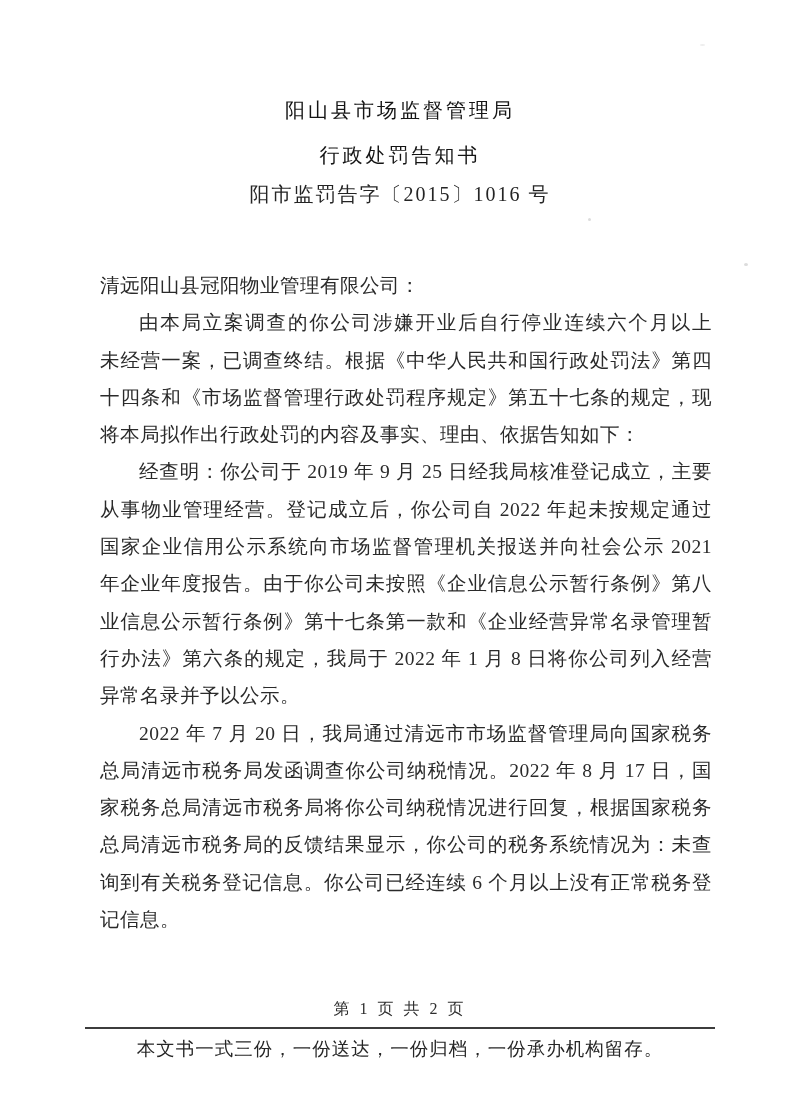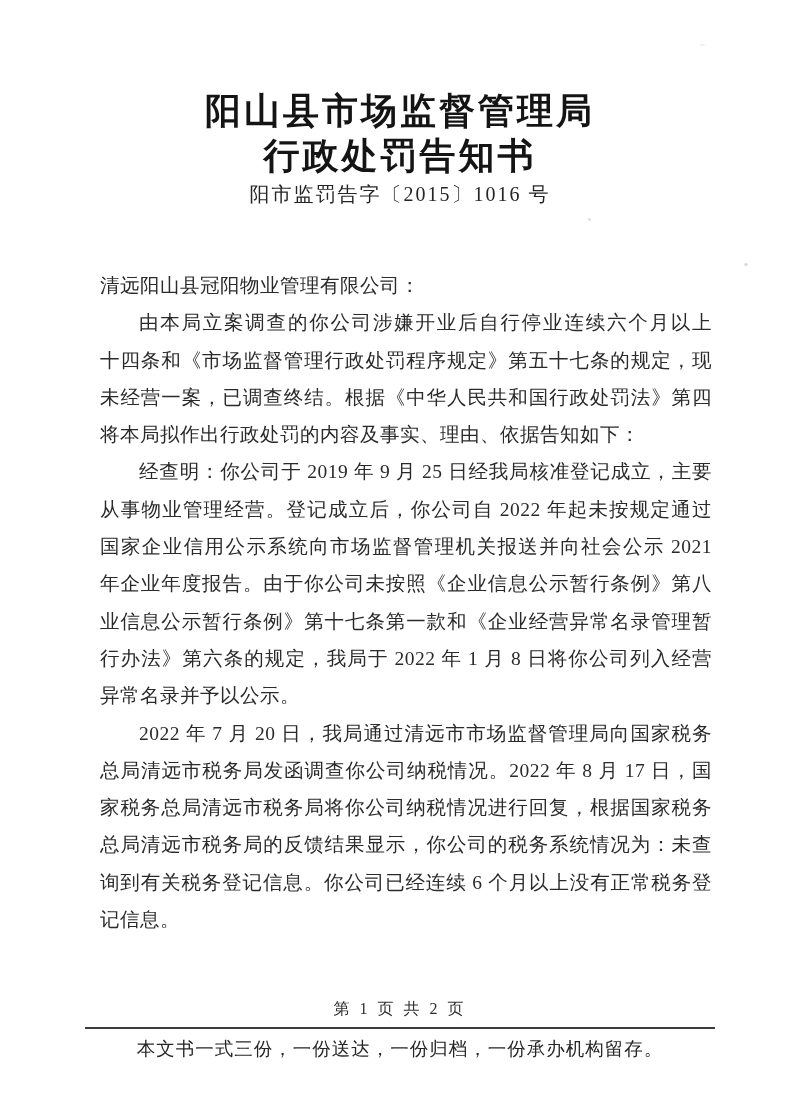--- a/index.html
+++ b/index.html
@@ -21,23 +21,23 @@
     color: var(--ink);
   }
   .title-block {
     position: absolute;
     top: 88px;
     left: 0;
     width: 100%;
     text-align: center;
   }
   .title-line {
-    font-size: 36px;
+    font-size: 20px;
     line-height: 45px;
-    font-weight: 700;
+    font-weight: 400;
     color: var(--title-ink);
     letter-spacing: 3px;
     font-family: "Liberation Sans", "DejaVu Sans", sans-serif;
   }
   .doc-number {
     position: absolute;
     top: 181px;
     left: 0;
     width: 100%;
     text-align: center;
@@ -113,22 +113,22 @@
   <div class="title-block">
     <div class="title-line">阳山县市场监督管理局</div>
     <div class="title-line">行政处罚告知书</div>
   </div>
 
   <div class="doc-number">阳市监罚告字〔2015〕1016 号</div>
 
   <div class="body-text" id="body-lines">
       <div class="line">清远阳山县冠阳物业管理有限公司：</div>
       <div class="line fill indent">由本局立案调查的你公司涉嫌开业后自行停业连续六个月以上</div>
+      <div class="line fill">未经营一案，已调查终结。根据《中华人民共和国行政处罚法》第四</div>
       <div class="line fill">十四条和《市场监督管理行政处罚程序规定》第五十七条的规定，现</div>
-      <div class="line fill">未经营一案，已调查终结。根据《中华人民共和国行政处罚法》第四</div>
       <div class="line">将本局拟作出行政处罚的内容及事实、理由、依据告知如下：</div>
       <div class="line fill indent">经查明：你公司于 2019 年 9 月 25 日经我局核准登记成立，主要</div>
       <div class="line fill">从事物业管理经营。登记成立后，你公司自 2022 年起未按规定通过</div>
       <div class="line fill">国家企业信用公示系统向市场监督管理机关报送并向社会公示 2021</div>
       <div class="line fill">年企业年度报告。由于你公司未按照《企业信息公示暂行条例》第八</div>
       <div class="line fill">业信息公示暂行条例》第十七条第一款和《企业经营异常名录管理暂</div>
       <div class="line fill">行办法》第六条的规定，我局于 2022 年 1 月 8 日将你公司列入经营</div>
       <div class="line">异常名录并予以公示。</div>
       <div class="line fill indent">2022 年 7 月 20 日，我局通过清远市市场监督管理局向国家税务</div>
       <div class="line fill">总局清远市税务局发函调查你公司纳税情况。2022 年 8 月 17 日，国</div>

